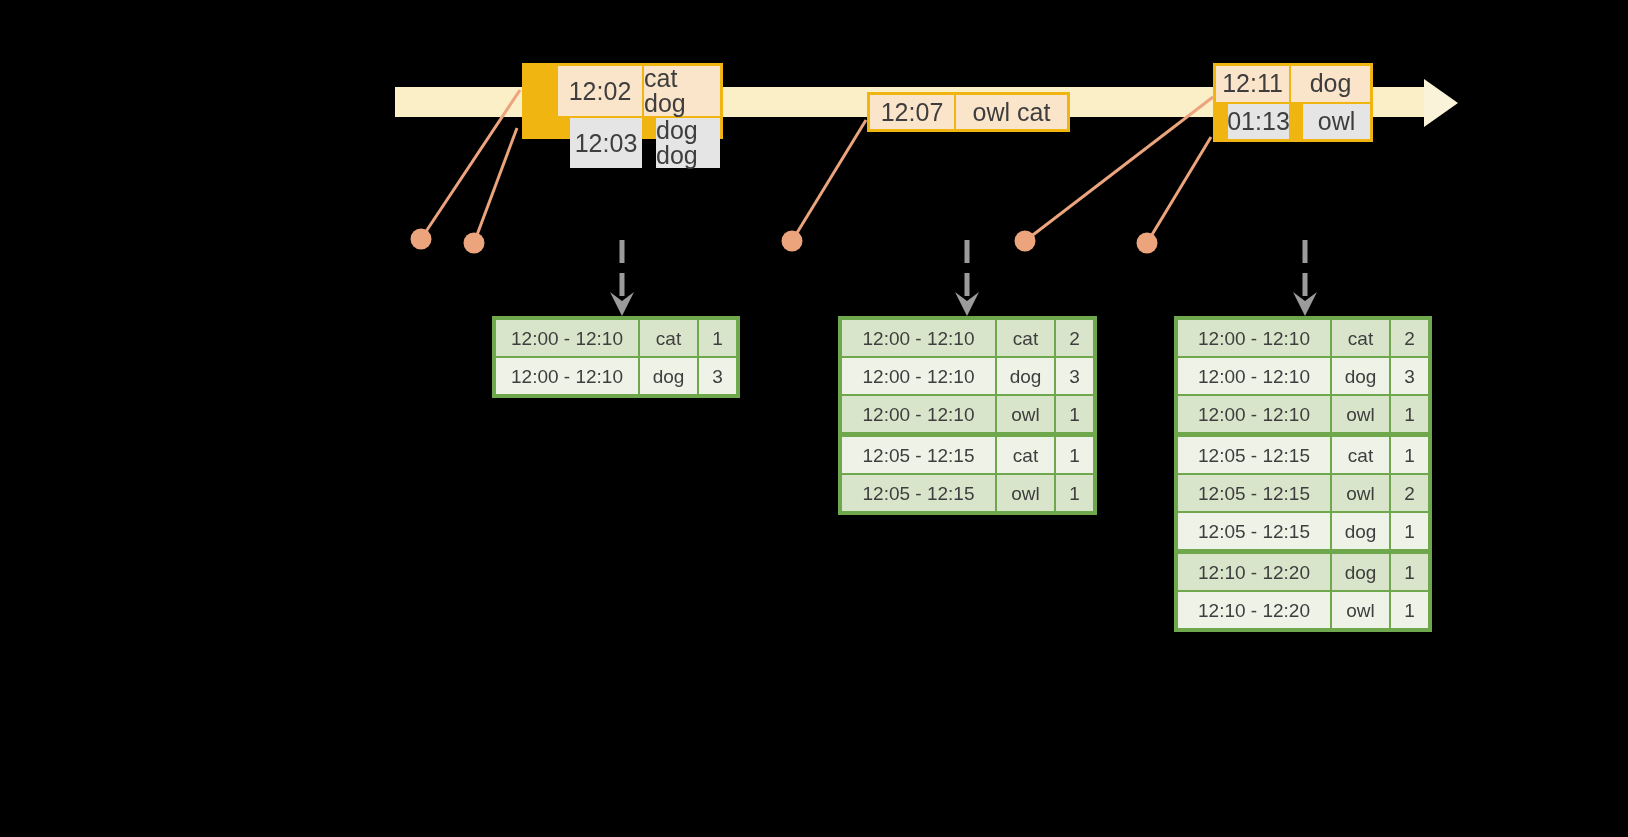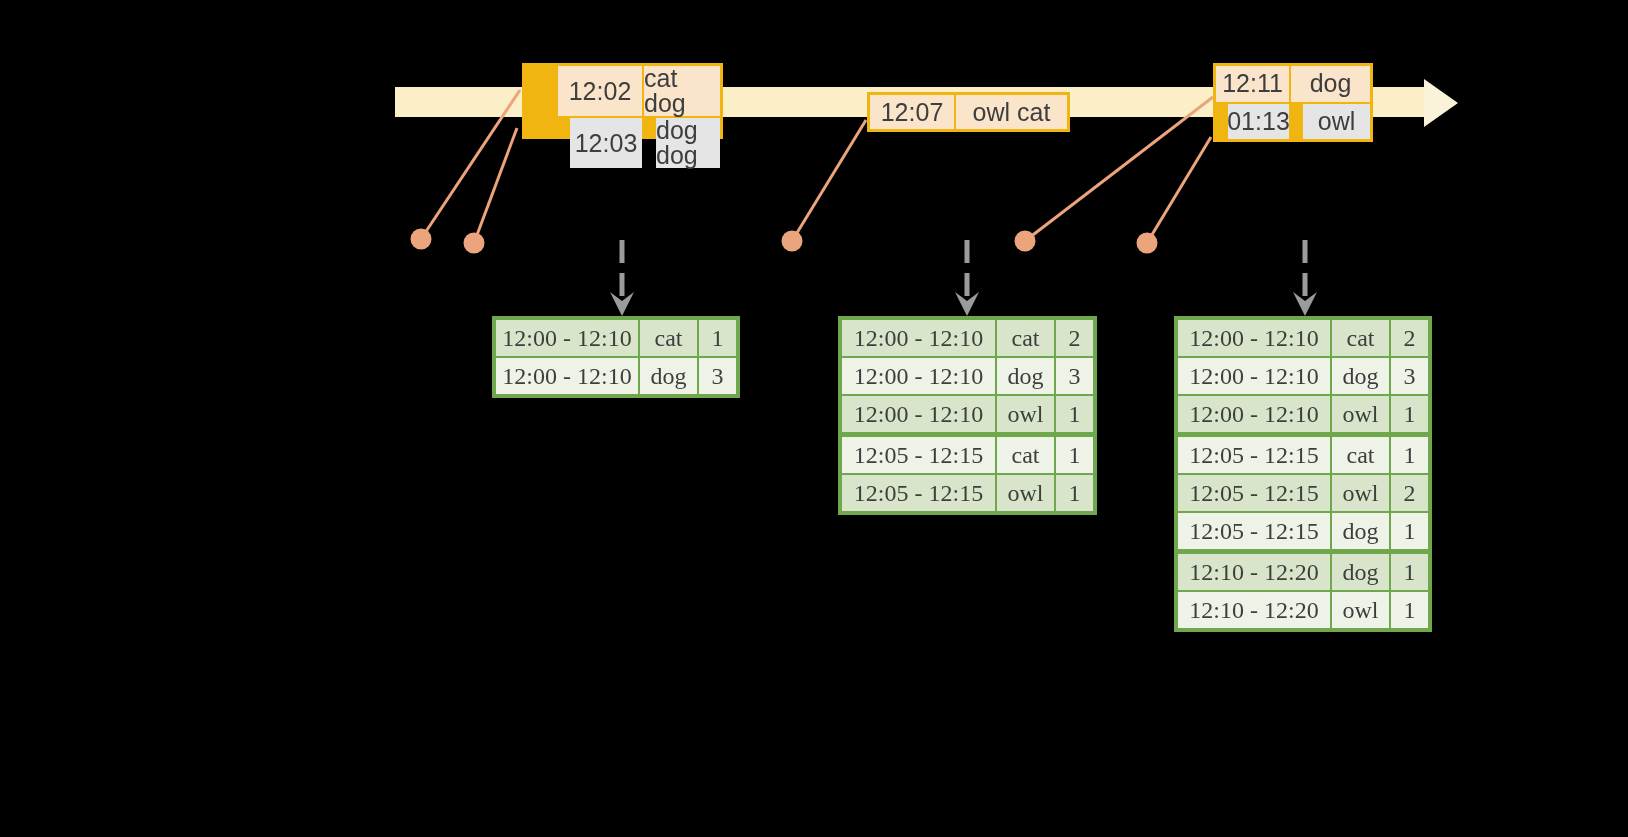--- a/index.html
+++ b/index.html
@@ -23,21 +23,21 @@
   .ebox-2 .erow{grid-template-columns:84px 1fr;}
   .ebox-3 .erow{grid-template-columns:73px 1fr;}
   .ecell{display:flex;align-items:center;justify-content:center;font-size:25px;line-height:1;}
   .peach{background:#FAE5CB;}
   .cream{background:#e5e5e5;margin-left:12px;}
   
   .gtable{position:absolute;background:#6FA84C;padding:4px;display:flex;flex-direction:column;}
   .grow{display:grid;grid-template-columns:1fr 57px 37px;gap:2px;height:36px;margin-top:2px;}
   .grow:first-child{margin-top:0;}
   .grow.group-start{margin-top:5px;}
-  .gcell{display:flex;align-items:center;justify-content:center;font-size:24px;line-height:1;font-family:Liberation Serif, serif;}
+  .gcell{display:flex;align-items:center;justify-content:center;font-size:19px;line-height:1;}
   .sage{background:#D9E5CA;}
   .light{background:#EEF2E7;}
 </style>
 </head>
 <body>
 
 <div class="canvas">
 
   <div class="timeline-bar"></div>
   <div class="timeline-arrowhead"></div>

